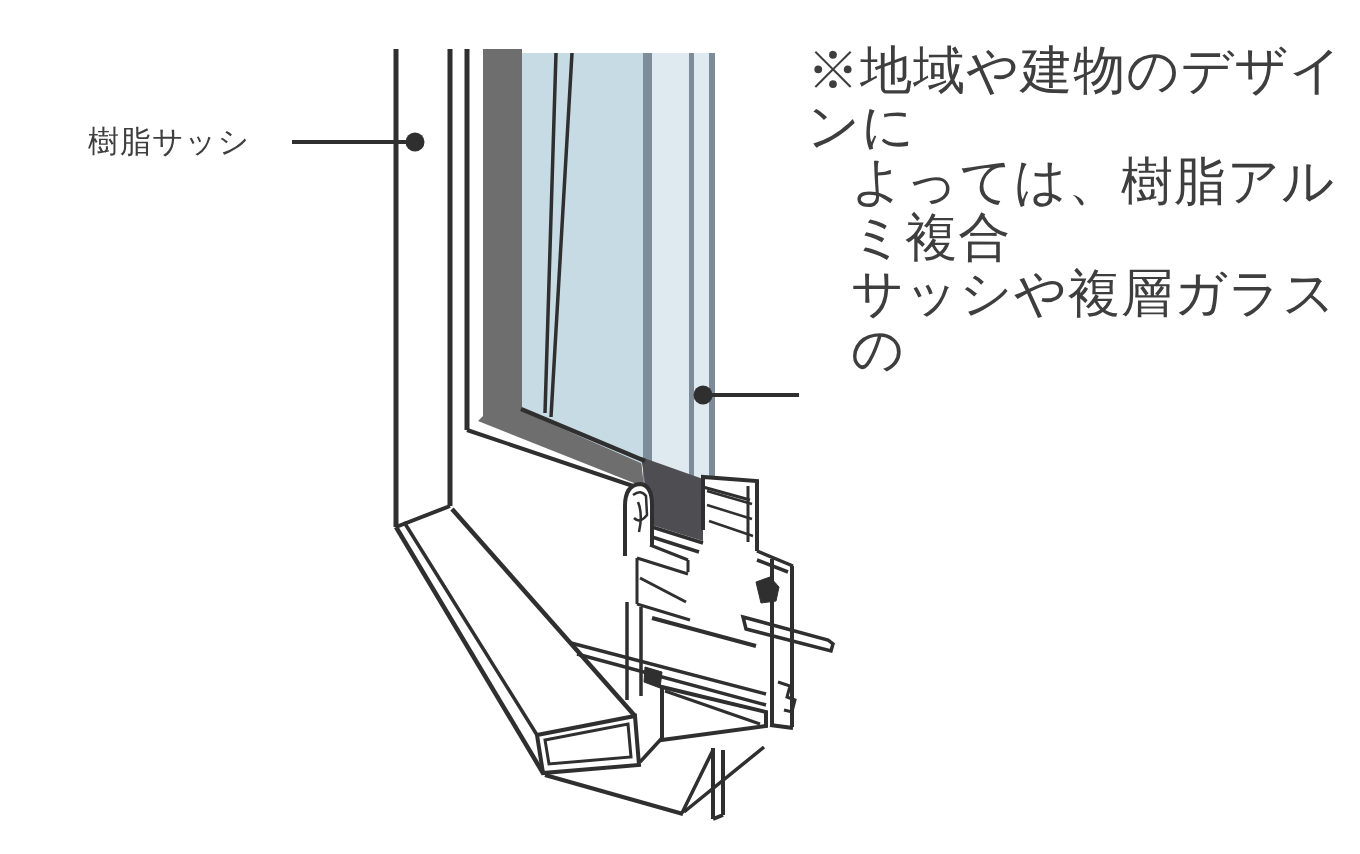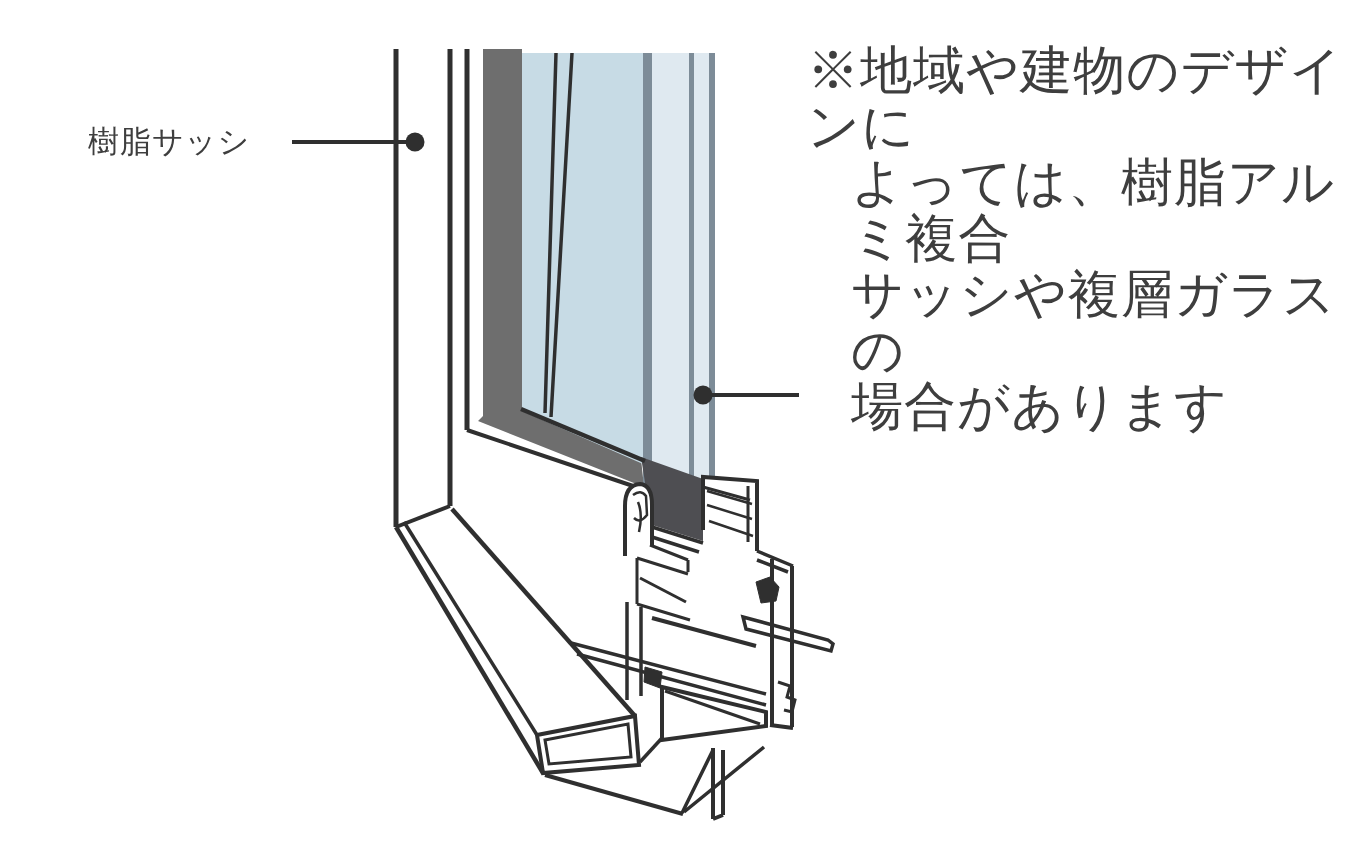--- a/index.html
+++ b/index.html
@@ -3,21 +3,21 @@
 <meta charset="utf-8">
 <style>
   html,body{margin:0;padding:0;background:#fff;}
   #page{position:relative;width:1360px;height:854px;background:#fff;overflow:hidden;
         font-family:"Liberation Sans",sans-serif;}
   #page svg{position:absolute;left:0;top:0;}
   .label{position:absolute;color:#3e3e3e;white-space:nowrap;}
   .label-frame{left:88px;top:121px;font-size:31px;letter-spacing:1px;}
   .label-glass{left:810px;top:375px;font-size:36px;letter-spacing:1px;}
   .note{position:absolute;left:807px;top:42px;color:#3e3e3e;font-size:52px;line-height:56px;letter-spacing:1px;}
-  .note .indent{padding-left:44px;}
+  .note .indent{padding-left:44px;font-family:Liberation Serif, serif;}
   .ln{fill:none;}
 </style>
 </head>
 <body>
 
 <div id="page">
 
   <svg width="1360" height="854" viewBox="0 0 1360 854">
 
     <g>
@@ -97,17 +97,16 @@
       <circle cx="703" cy="395" r="9.5" stroke="none" fill="#2f2f2f"></circle>
     </g>
   </svg>
 
   <div class="label label-frame">樹脂サッシ</div>
 
   <div class="note">
     <div>※地域や建物のデザインに</div>
     <div class="indent">よっては、樹脂アルミ複合</div>
     <div class="indent">サッシや複層ガラスの</div>
-    <div class="indent">場合があります</div>
   </div>
 
 
 </div>
 
 </body></html>

